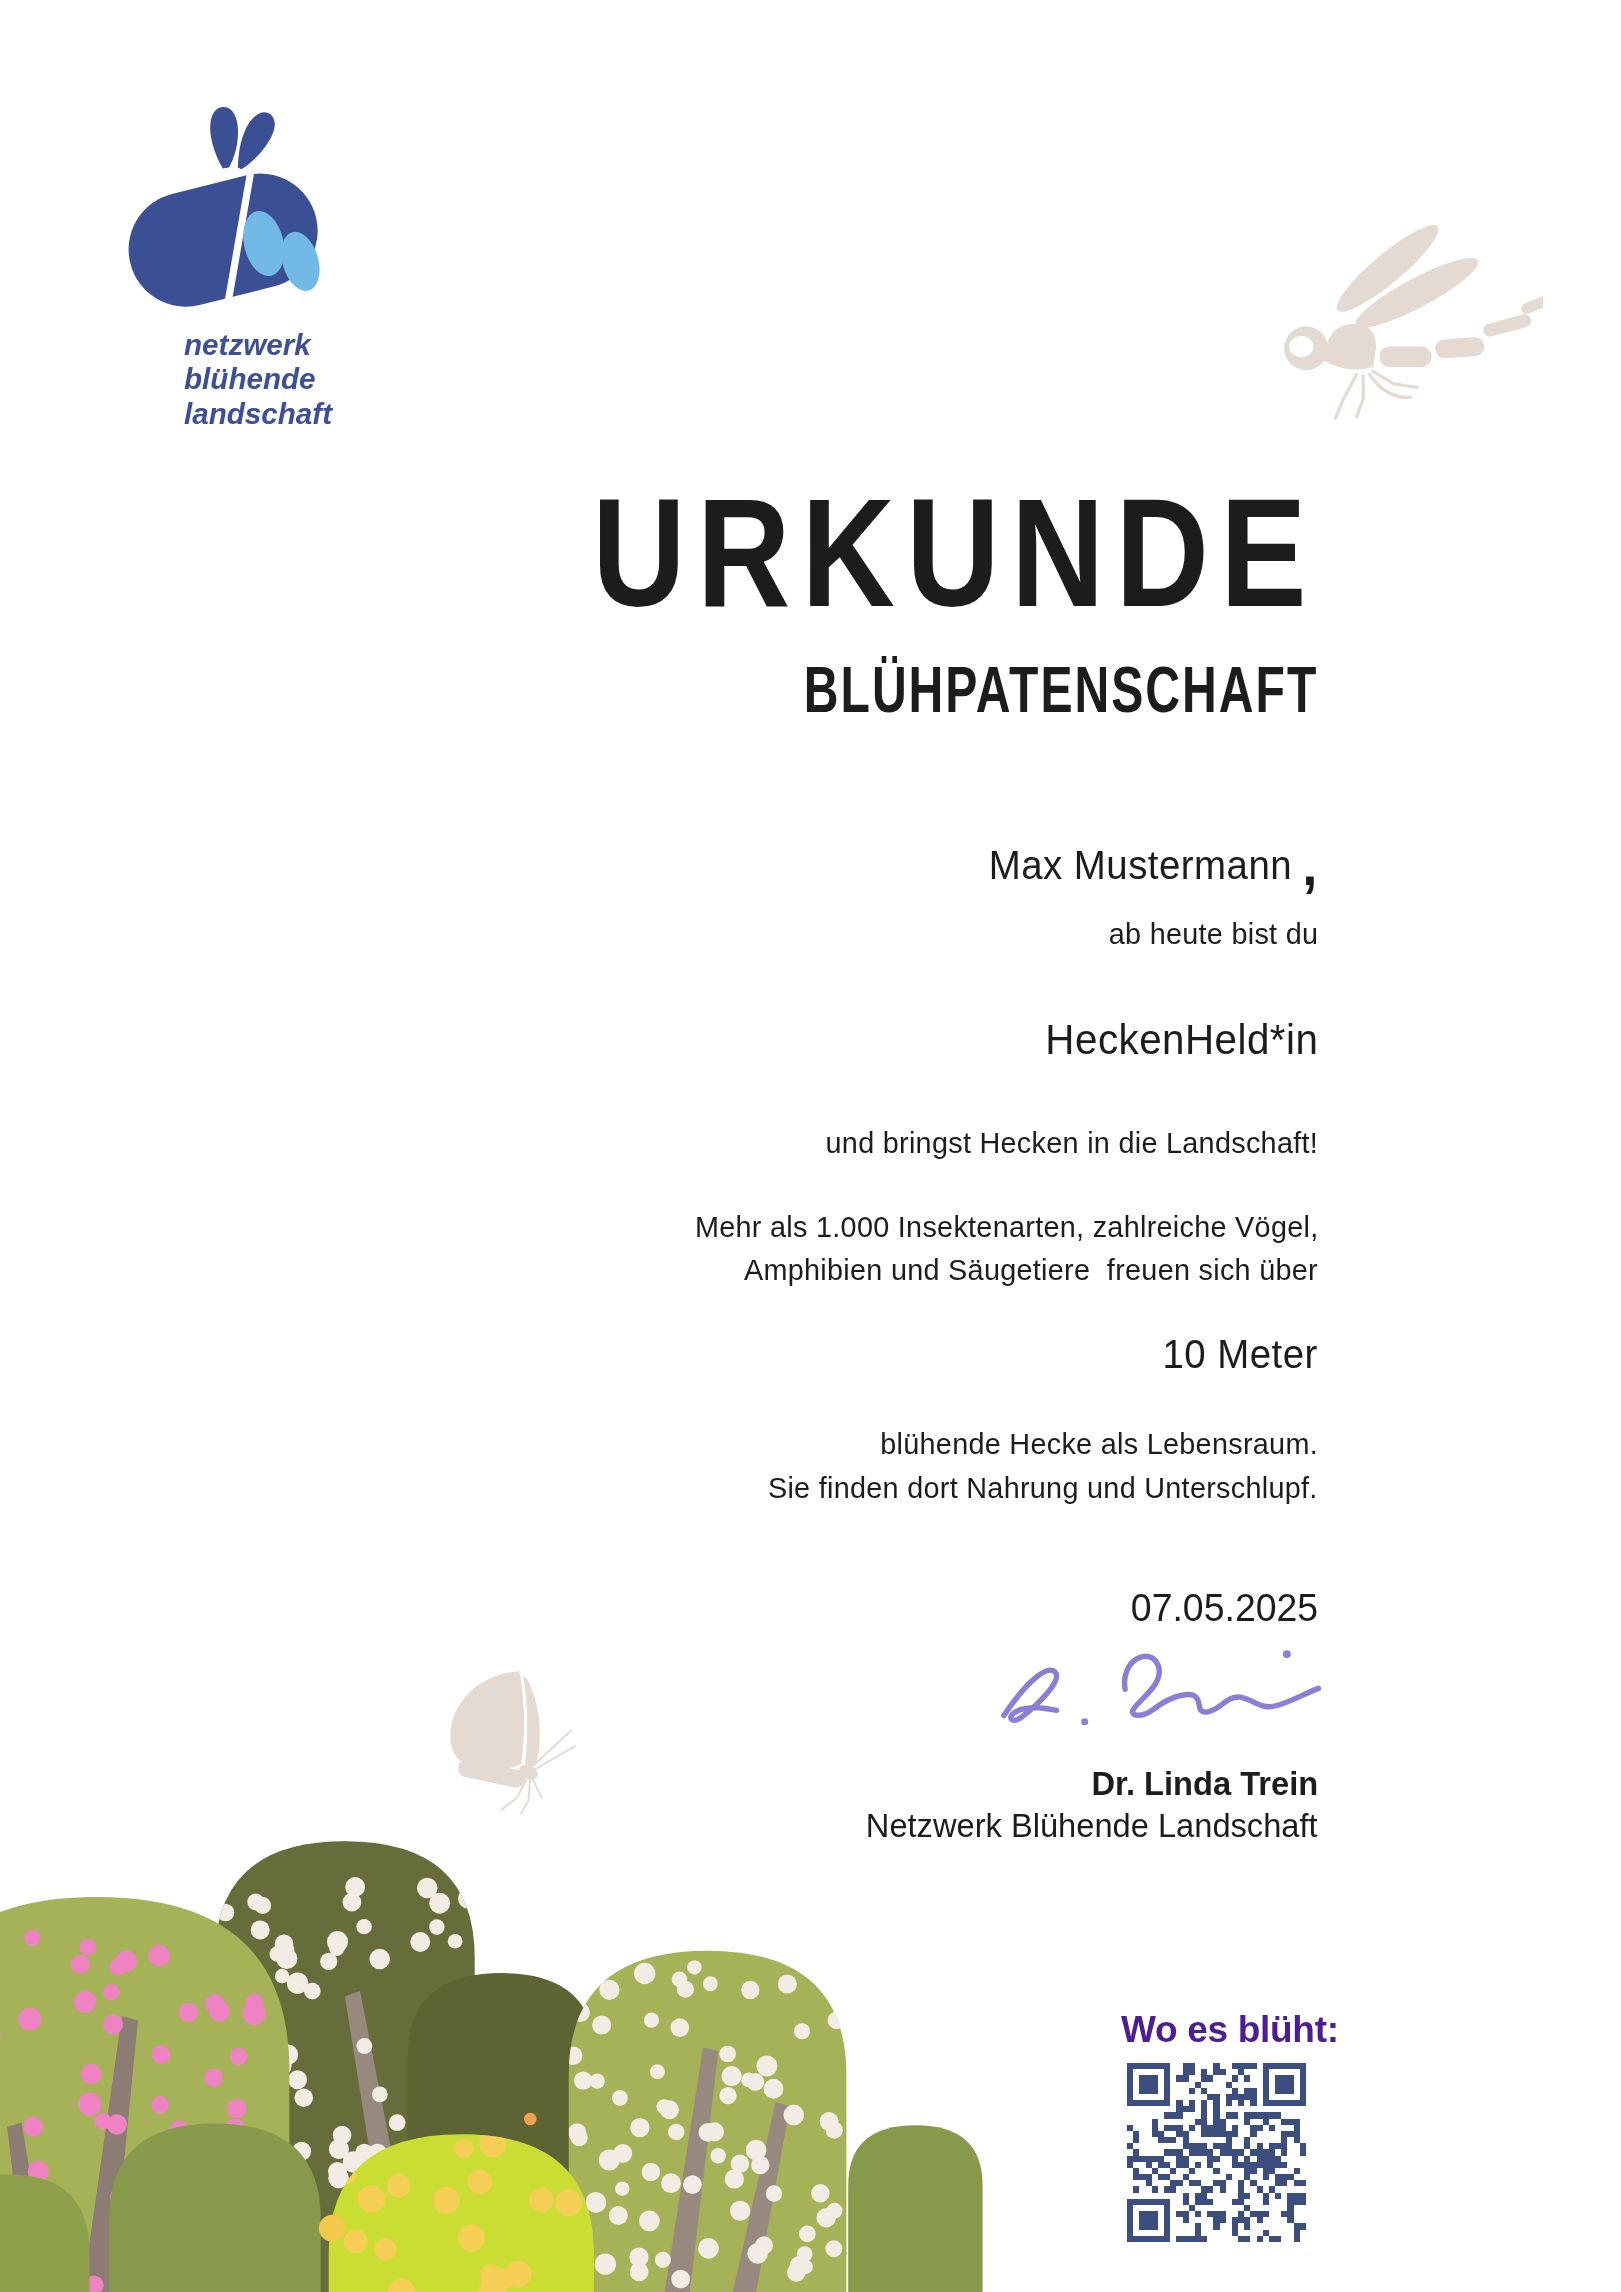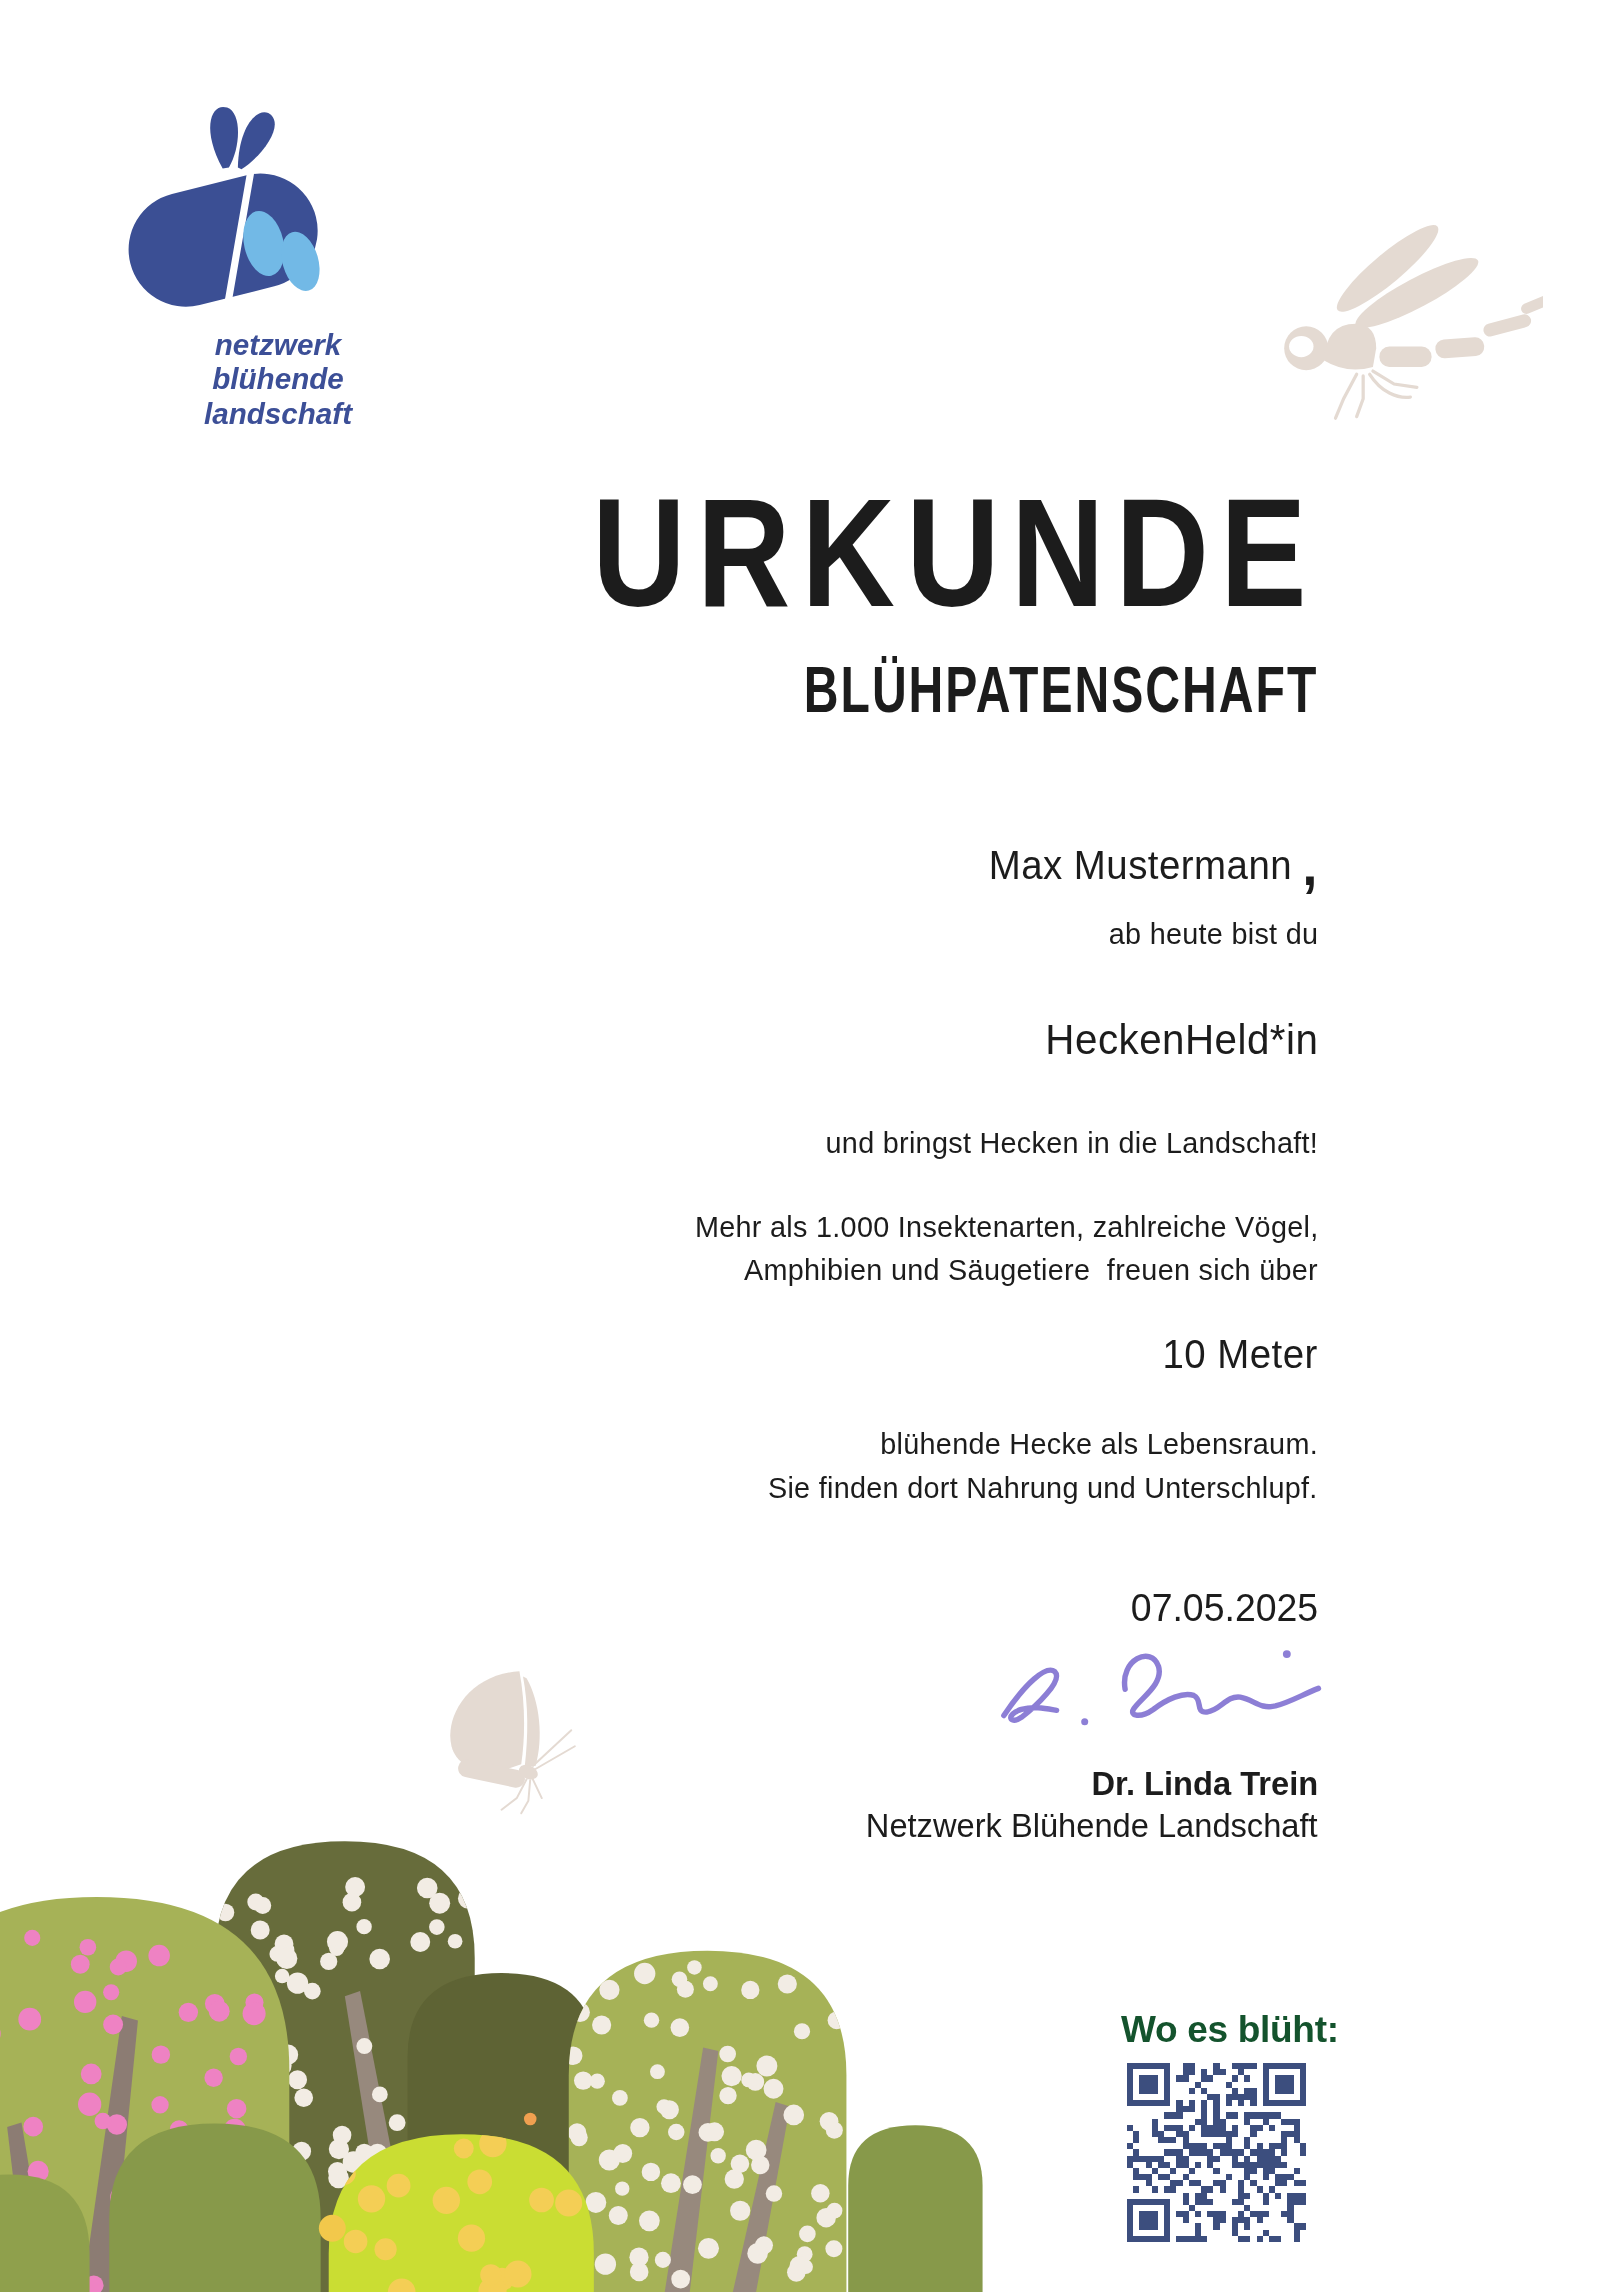--- a/index.html
+++ b/index.html
@@ -2,41 +2,41 @@
 <html style="font-size:14.3px"><head>
 <meta charset="utf-8">
 <style>
   html,body{margin:0;padding:0;background:#ffffff;}
   .page{position:relative;width:1622px;height:2293px;background:#ffffff;overflow:hidden;
         font-family:"Liberation Sans",sans-serif;color:#1c1c1c;}
   svg{display:block;}
 
   
   .bee{position:absolute;left:125px;top:79px;}
-  .logo-text{position:absolute;left:184px;top:328px;width:188px;text-align:center;
+  .logo-text{position:absolute;left:184px;top:328px;width:188px;
              font-style:italic;font-weight:700;font-size:29.6px;line-height:1.16;color:#3c4f97;}
 
   
   .rline{position:absolute;right:304px;text-align:right;white-space:pre;line-height:1;
          transform:scaleX(0.96);transform-origin:100% 50%;}
   .fs34{font-size:30px;letter-spacing:0.3px;}
   .fs45{font-size:40px;letter-spacing:0.5px;}
   .title{position:absolute;right:304px;top:476px;font-size:154px;font-weight:700;line-height:1;
          letter-spacing:13.4px;transform:scaleX(0.84);transform-origin:100% 0;white-space:pre;}
   .subtitle{position:absolute;right:304px;top:657px;font-size:65px;font-weight:700;line-height:1;
             letter-spacing:2.7px;transform:scaleX(0.74);transform-origin:100% 0;white-space:pre;}
   .comma{font-size:57px;font-weight:700;line-height:0;vertical-align:-6.3px;margin-left:10.7px;}
   .bold{font-weight:700;}
 
   
   .sig{position:absolute;left:978px;top:1633px;}
 
   
   .qr-label{position:absolute;left:1121px;top:2011px;font-size:37px;font-weight:700;
-            letter-spacing:-0.3px;color:#14532d;line-height:1;}
+            letter-spacing:-0.3px;color:#4c1d95;line-height:1;}
   .qr{position:absolute;left:1127px;top:2063px;}
 
   
   .dragonfly{position:absolute;left:1281px;top:218px;}
   .butterfly{position:absolute;left:439px;top:1664px;}
   .hedge{position:absolute;left:0;bottom:0;}
 </style>
 </head>
 <body>
 

